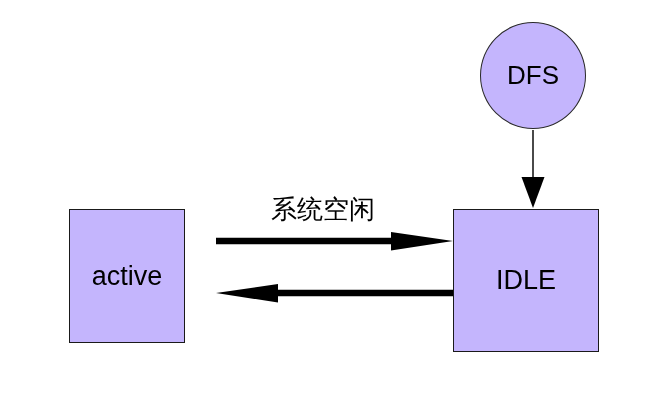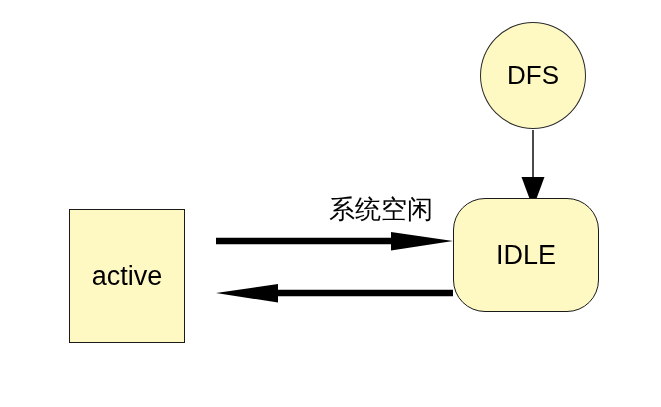--- a/index.html
+++ b/index.html
@@ -15,21 +15,21 @@
     background: #ffffff;
     overflow: hidden;
   }
   .node {
     position: absolute;
     display: flex;
     align-items: center;
     justify-content: center;
     color: #000000;
     font-size: 27px;
-    background: #fef9c3;
+    background: #c4b5fd;
     box-sizing: border-box;
   }
   .rect-node {
     border: 1.5px solid #1a1a1a;
   }
   .circle-node {
     border: 1.3px solid #2a2a2a;
     border-radius: 50%;
   }
   .node-dfs {
@@ -40,38 +40,37 @@
     font-size: 26px;
   }
   .node-active {
     left: 69px;
     top: 209px;
     width: 116px;
     height: 134px;
   }
   .node-idle {
     left: 453px;
-    top: 198px;
+    top: 209px;
     width: 146px;
-    height: 114px;
-    border-radius: 32px;
+    height: 143px;
   }
   .edges-layer {
     position: absolute;
     left: 0;
     top: 0;
     width: 661px;
     height: 407px;
     pointer-events: none;
   }
   .edge-label {
     position: absolute;
     color: #000000;
     font-size: 26px;
-    text-align: right;
+    text-align: center;
     width: 220px;
     white-space: nowrap;
   }
   .label-system-idle {
     left: 213px;
     top: 192px;
   }
   .label-system-not-idle {
     left: 210px;
     top: 325px;

